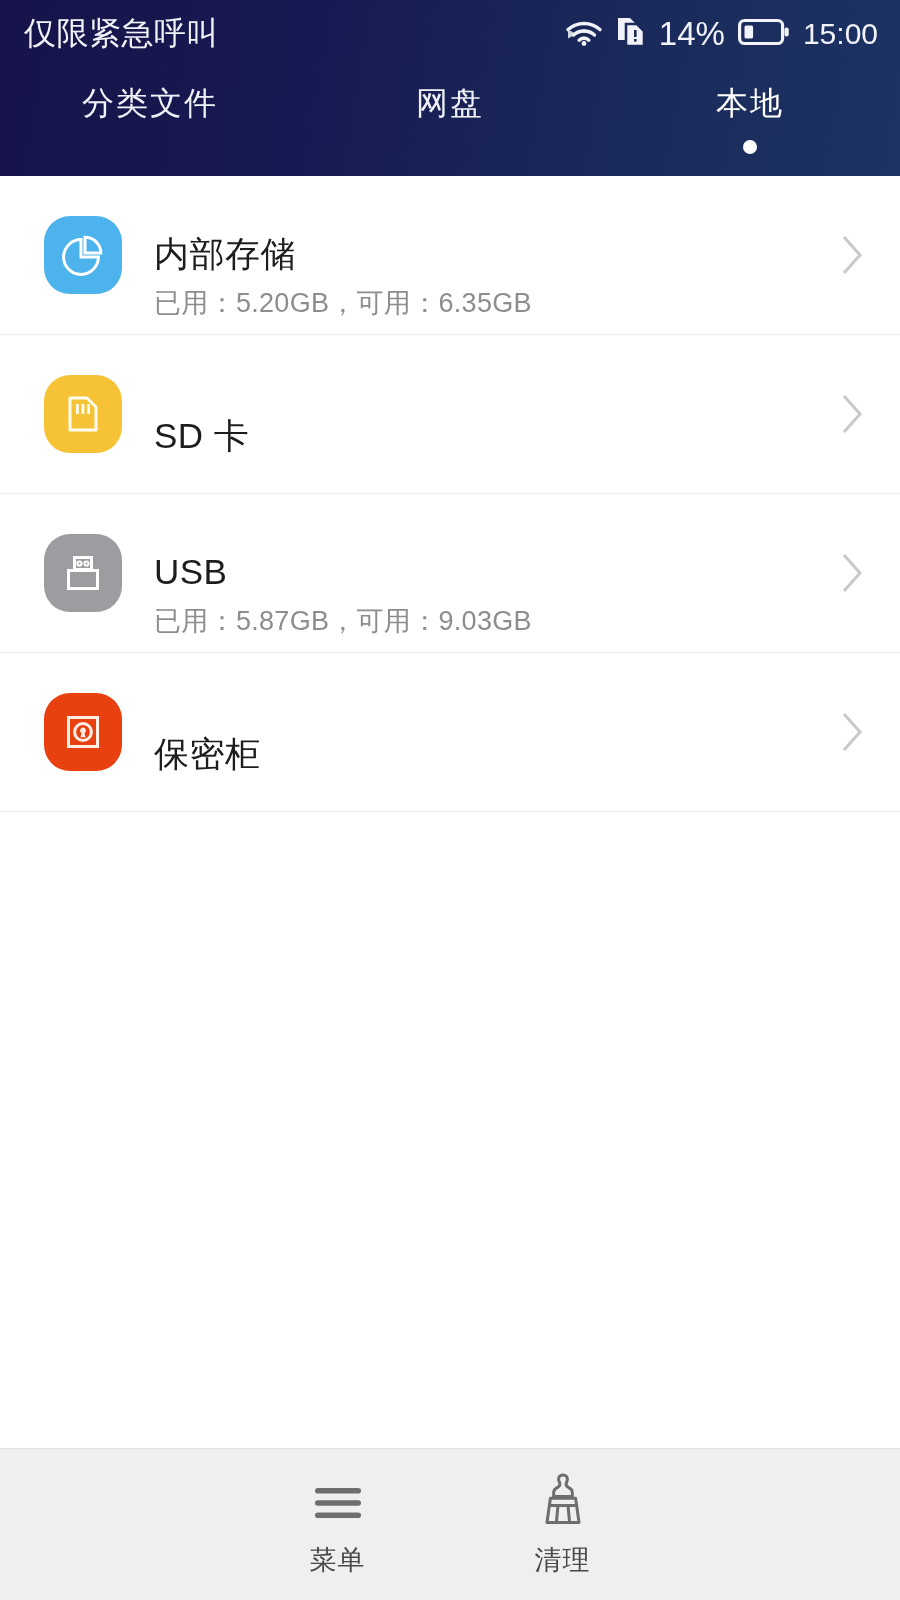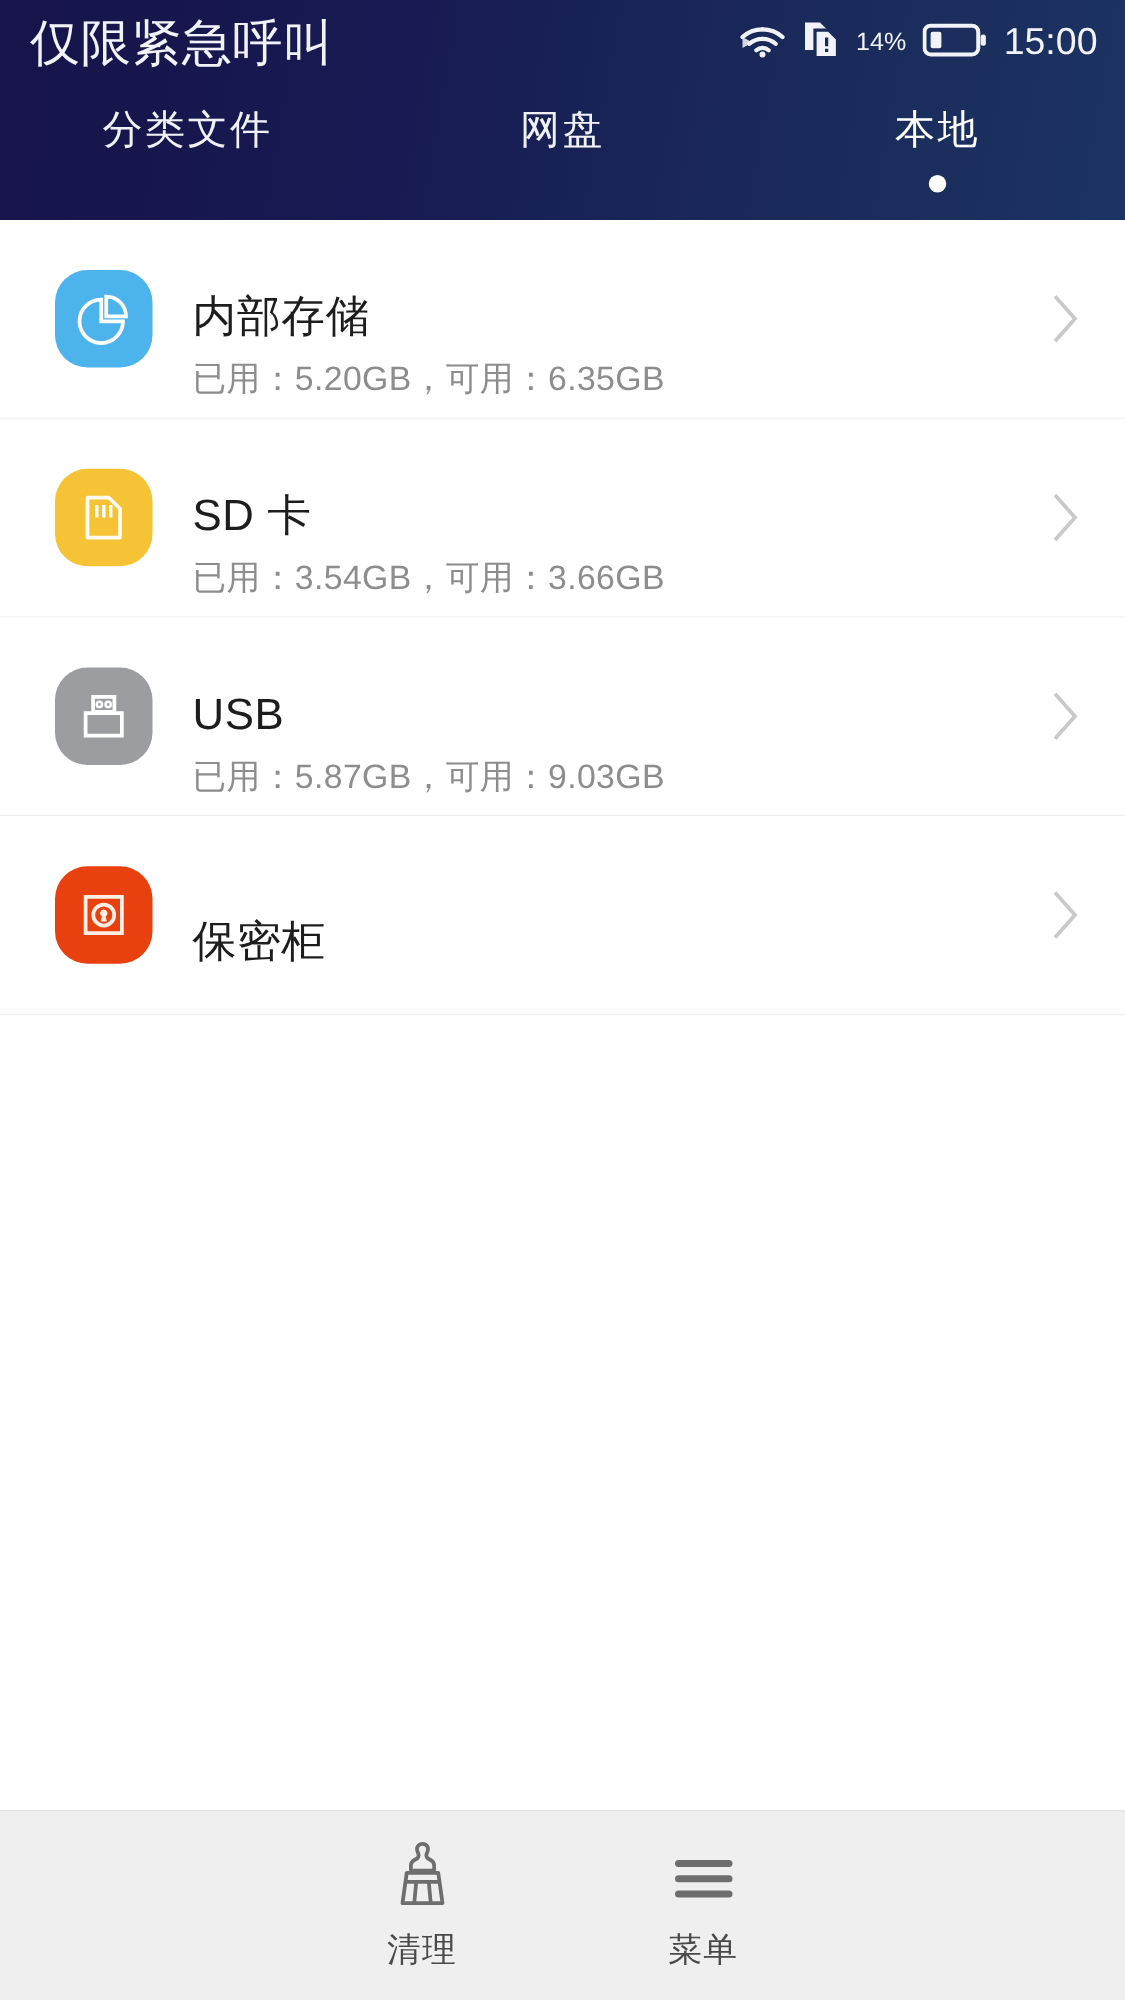--- a/index.html
+++ b/index.html
@@ -17,26 +17,26 @@
     height:176px;
     background:linear-gradient(100deg,#16144a 0%,#171a52 35%,#1a2a5a 70%,#1c3363 100%);
     overflow:hidden;
   }
   .statusbar {
     height:68px;
     display:flex; align-items:center;
     padding:0 22px 0 24px;
   }
   .carrier {
-    color:#f2f3f8; font-size:40px; letter-spacing:.5px; white-space:nowrap;
+    color:#f2f3f8; font-size:32px; letter-spacing:.5px; white-space:nowrap;
   }
   .status-right {
     margin-left:auto; display:flex; align-items:center; gap:13px;
   }
-  .batt-pct { color:#f2f3f8; font-size:20px; letter-spacing:0px; }
+  .batt-pct { color:#f2f3f8; font-size:33px; letter-spacing:0px; }
   .clock { color:#f2f3f8; font-size:30px; letter-spacing:0px; }
 
   
   .tabs { display:flex; height:108px; }
   .tab {
     flex:1; position:relative;
     display:flex; flex-direction:column;
     align-items:center; justify-content:flex-start;
     padding-top:14px;
   }
@@ -171,21 +171,20 @@
       <div class="row-icon" style="background:#f6c337">
         <svg width="48" height="48" viewBox="0 0 48 48">
           <path d="M11 8h17l9 9v23H11z" fill="none" stroke="#fffdf2" stroke-width="3" stroke-linejoin="round"></path>
           <rect x="17" y="14" width="2.8" height="10" fill="#fffdf2"></rect>
           <rect x="22.6" y="14" width="2.8" height="10" fill="#fffdf2"></rect>
           <rect x="28.2" y="14" width="2.8" height="10" fill="#fffdf2"></rect>
         </svg>
       </div>
       <div class="row-texts">
         <span class="row-title">SD 卡</span>
-        <span class="row-sub">已用：3.54GB，可用：3.66GB</span>
       </div>
       <span class="chevron">
         <svg width="28" height="48" viewBox="0 0 28 48">
           <path d="M6 6l16 18L6 42" fill="none" stroke="#c9c9cb" stroke-width="3"></path>
         </svg>
       </span>
     </div>
     <div class="divider"></div>
 
     <div class="row">
@@ -225,38 +224,38 @@
           <path d="M6 6l16 18L6 42" fill="none" stroke="#c9c9cb" stroke-width="3"></path>
         </svg>
       </span>
     </div>
     <div class="divider"></div>
 
   </div>
 
   <div class="bottombar">
     <div class="spacer"></div>
+    <div class="bbtn">
+      <span class="bbtn-icon">
+        <svg width="54" height="56" viewBox="0 0 54 56">
+          <rect x="4" y="16" width="46" height="5.6" rx="2.8" fill="#6e6e6e"></rect>
+          <rect x="4" y="28.2" width="46" height="5.6" rx="2.8" fill="#6e6e6e"></rect>
+          <rect x="4" y="40.4" width="46" height="5.6" rx="2.8" fill="#6e6e6e"></rect>
+        </svg>
+      </span>
+      <span class="bbtn-label">菜单</span>
+    </div>
     <div class="bbtn">
       <span class="bbtn-icon">
         <svg width="50" height="56" viewBox="0 0 50 56">
           <path d="M25 3c-3 0-4.4 2.2-4.4 4.3 0 2 1.3 3.1 1.3 5.2 0 1.6-1.1 2.3-2.7 3.1-2.2 1.1-3.5 2.2-3.5 4.6v4.2h18.6v-4.2c0-2.4-1.3-3.5-3.5-4.6-1.6-.8-2.7-1.5-2.7-3.1 0-2.1 1.3-3.2 1.3-5.2C29.4 5.2 28 3 25 3z" fill="none" stroke="#6e6e6e" stroke-width="3" stroke-linejoin="round"></path>
           <path d="M12.4 26.2h25.2L41 50.5H9z" fill="none" stroke="#6e6e6e" stroke-width="3" stroke-linejoin="round"></path>
           <line x1="12.4" y1="33.5" x2="37.6" y2="33.5" stroke="#6e6e6e" stroke-width="3"></line>
           <line x1="20" y1="33.5" x2="18.4" y2="50.5" stroke="#6e6e6e" stroke-width="3"></line>
           <line x1="30" y1="33.5" x2="31.6" y2="50.5" stroke="#6e6e6e" stroke-width="3"></line>
         </svg>
       </span>
       <span class="bbtn-label">清理</span>
     </div>
-    <div class="bbtn">
-      <span class="bbtn-icon">
-        <svg width="54" height="56" viewBox="0 0 54 56">
-          <rect x="4" y="16" width="46" height="5.6" rx="2.8" fill="#6e6e6e"></rect>
-          <rect x="4" y="28.2" width="46" height="5.6" rx="2.8" fill="#6e6e6e"></rect>
-          <rect x="4" y="40.4" width="46" height="5.6" rx="2.8" fill="#6e6e6e"></rect>
-        </svg>
-      </span>
-      <span class="bbtn-label">菜单</span>
-    </div>
     <div class="spacer"></div>
   </div>
 
 </div>
 
 </body></html>

